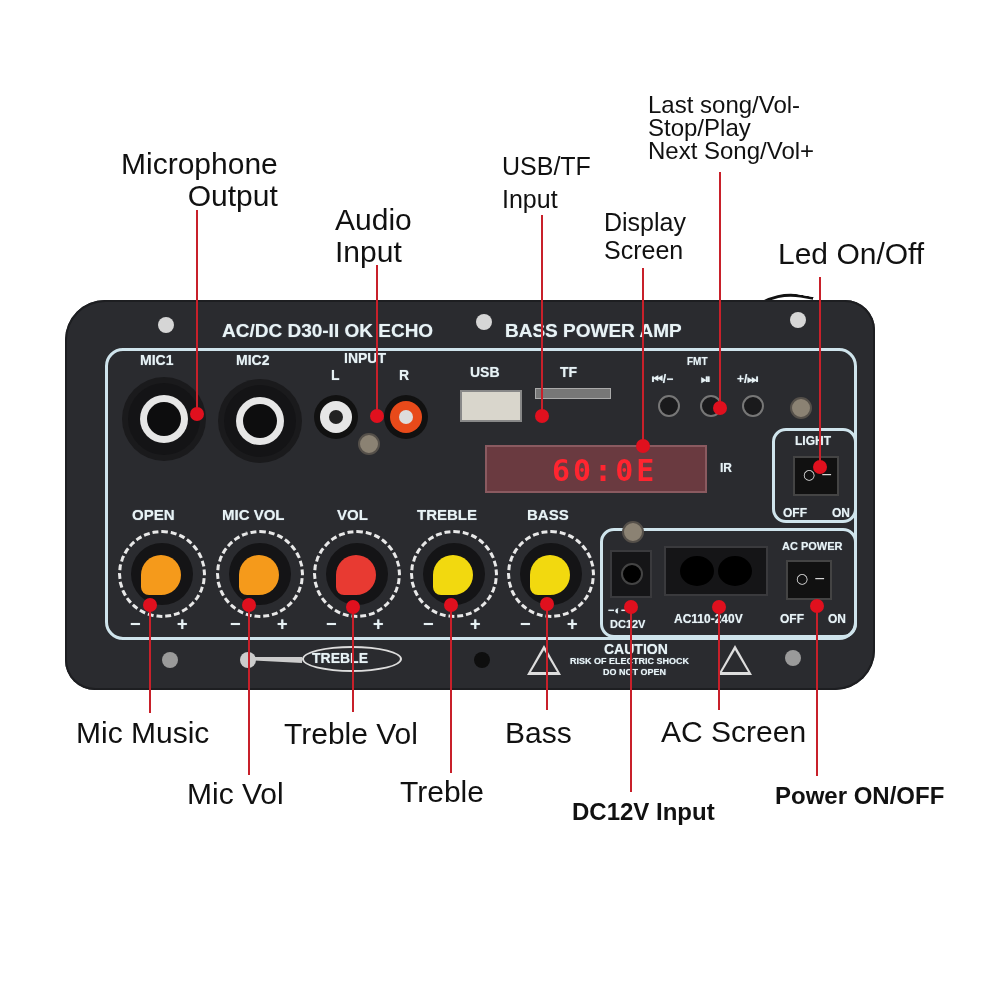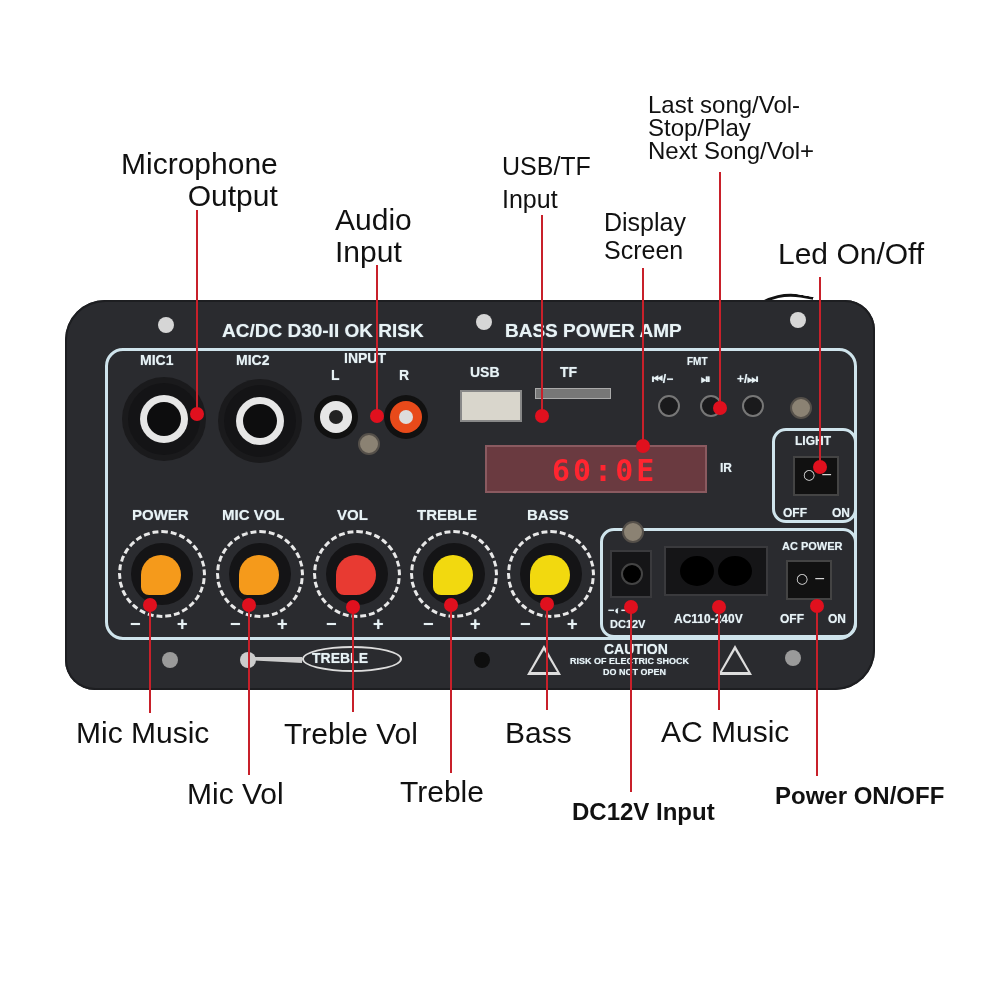--- a/index.html
+++ b/index.html
@@ -49,35 +49,35 @@
 <div class="callout small" style="left:648px;top:94px;">Last song/Vol-
 Stop/Play
 Next Song/Vol+</div>
 <div class="callout big" style="left:778px;top:238px;">Led On/Off</div>
 <div class="callout big" style="left:76px;top:717px;">Mic Music</div>
 <div class="callout big" style="left:187px;top:778px;">Mic Vol</div>
 <div class="callout big" style="left:284px;top:718px;">Treble Vol</div>
 <div class="callout big" style="left:400px;top:776px;">Treble</div>
 <div class="callout big" style="left:505px;top:717px;">Bass</div>
 <div class="callout bold" style="left:572px;top:799px;">DC12V Input</div>
-<div class="callout big" style="left:661px;top:716px;">AC Music</div>
+<div class="callout big" style="left:661px;top:716px;">AC Screen</div>
 <div class="callout bold" style="left:775px;top:783px;">Power ON/OFF</div>
 
 <div class="cable"></div>
 <div class="panel"></div>
 <div class="inner"></div>
 
 <div class="hole" style="left:158px;top:317px;"></div>
 <div class="hole" style="left:476px;top:314px;"></div>
 <div class="hole" style="left:790px;top:312px;"></div>
 <div class="hole" style="left:162px;top:652px;background:#9a9a9a;"></div>
 <div class="hole" style="left:474px;top:652px;background:#0e0e0e;"></div>
 <div class="hole" style="left:785px;top:650px;background:#9a9a9a;"></div>
 
-<div class="ptext" style="left:222px;top:320px;font-size:19px;">AC/DC  D30-II  OK  RISK</div>
+<div class="ptext" style="left:222px;top:320px;font-size:19px;">AC/DC  D30-II  OK  ECHO</div>
 <div class="ptext" style="left:505px;top:320px;font-size:19px;">BASS  POWER  AMP</div>
 
 <div class="ptext" style="left:140px;top:352px;font-size:14px;">MIC1</div>
 <div class="ptext" style="left:236px;top:352px;font-size:14px;">MIC2</div>
 <div class="ptext" style="left:344px;top:350px;font-size:14px;">INPUT</div>
 <div class="ptext" style="left:331px;top:367px;font-size:14px;">L</div>
 <div class="ptext" style="left:399px;top:367px;font-size:14px;">R</div>
 
 <div class="jack" style="left:128px;top:383px;"></div>
 <div class="jack" style="left:224px;top:385px;"></div>
@@ -113,21 +113,21 @@
 
 <div style="position:absolute;left:772px;top:428px;width:85px;height:95px;border:3px solid #cfe4ec;border-radius:14px;box-sizing:border-box;"></div>
 <div class="ptext" style="left:795px;top:434px;font-size:12px;">LIGHT</div>
 <div class="rocker" style="left:793px;top:456px;">
     <span style="left:8px;">○</span>
     <span style="left:26px;">−</span>
   </div>
 <div class="ptext" style="left:783px;top:506px;font-size:12px;">OFF</div>
 <div class="ptext" style="left:832px;top:506px;font-size:12px;">ON</div>
 
-<div class="ptext" style="left:132px;top:506px;font-size:15px;">POWER</div>
+<div class="ptext" style="left:132px;top:506px;font-size:15px;">OPEN</div>
 <div class="ptext" style="left:222px;top:506px;font-size:15px;">MIC VOL</div>
 <div class="ptext" style="left:337px;top:506px;font-size:15px;">VOL</div>
 <div class="ptext" style="left:417px;top:506px;font-size:15px;">TREBLE</div>
 <div class="ptext" style="left:527px;top:506px;font-size:15px;">BASS</div>
 
 <div class="knob" style="left:118px;top:530px;">
     <div class="body"></div>
     <div class="cap" style="background:#f59a1b;"></div>
   </div>
 <div class="knob" style="left:216px;top:530px;">

